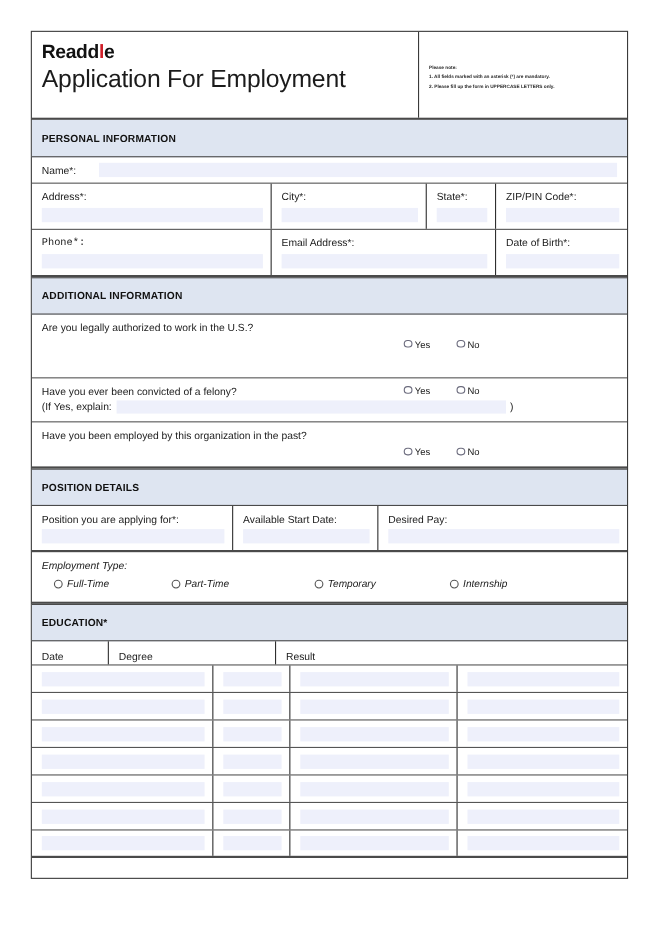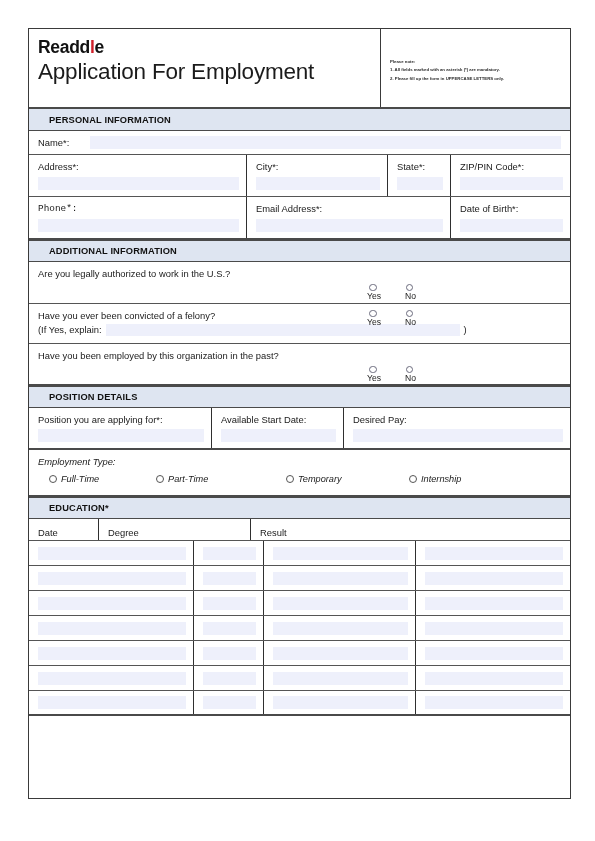--- a/index.html
+++ b/index.html
@@ -66,24 +66,24 @@
     line-height: 1.95;
     color: #2a2a2a;
     white-space: nowrap;
   }
 
   
   .band {
     background: #dee5f1;
     border-top: 1px solid #4a4a4a;
     border-bottom: 1px solid #4a4a4a;
-    height: 22px;
-    display: flex;
-    align-items: center;
-    padding-left: 20px;
+    height: 34px;
+    display: flex;
+    align-items: center;
+    padding-left: 9px;
     box-sizing: border-box;
     font-size: 9.3px;
     font-weight: bold;
     letter-spacing: 0.15px;
     color: #111;
   }
   .band.first { border-top: none; }
 
   
   .row {
@@ -139,21 +139,20 @@
   }
   .yesno {
     position: absolute;
     display: flex;
     align-items: center;
   }
   .radio {
     display: inline-flex;
     align-items: center;
     margin-right: 0;
-    flex-direction: column;
   }
   .dot {
     width: 7.5px;
     height: 7.5px;
     border: 1px solid #6b6b7d;
     border-radius: 50%;
     background: #fff;
     display: inline-block;
     box-sizing: border-box;
     margin-right: 2.5px;
@@ -305,21 +304,21 @@
       <div class="fill"></div>
     </div>
     <div class="cell w-dob">
       <div class="lbl">Date of Birth*:</div>
       <div class="fill"></div>
     </div>
   </div>
 
   <div class="band">ADDITIONAL INFORMATION</div>
 
-  <div class="qrow" style="height:42px;">
+  <div class="qrow" style="height:58px;">
     <div class="qtext">Are you legally authorized to work in the U.S.?</div>
     <div class="yesno" style="left:338px; top:22px;">
       <span class="radio" style="margin-right:24px;">
         <span class="dot"></span>
         <span class="rl">Yes</span>
       </span>
       <span class="radio">
         <span class="dot"></span>
         <span class="rl">No</span>
       </span>

